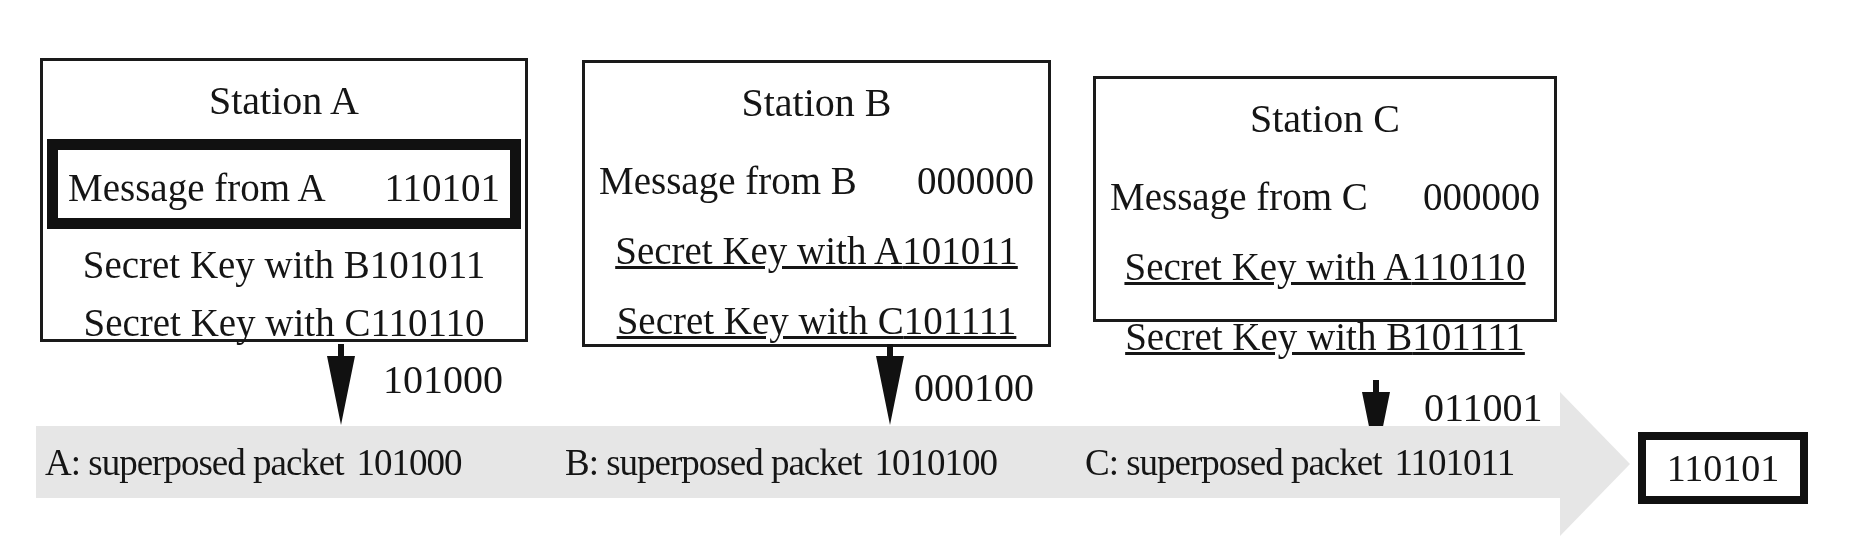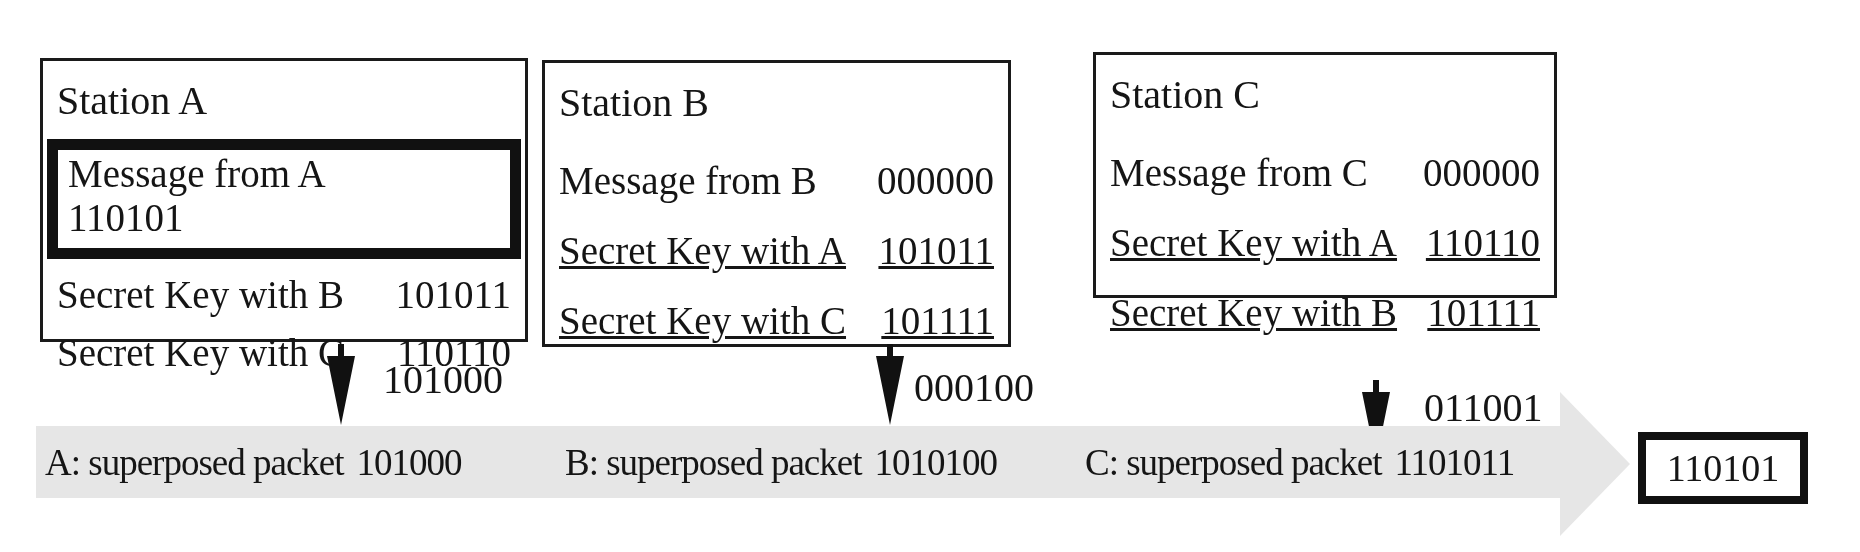--- a/index.html
+++ b/index.html
@@ -2,27 +2,27 @@
 <html><head>
 <meta charset="utf-8">
 <style>
   html,body{margin:0;padding:0;background:#ffffff;}
   .canvas{
     position:relative;width:1860px;height:552px;background:#ffffff;
     font-family:"Liberation Serif","DejaVu Serif",serif;color:#151515;overflow:hidden;
   }
   .station{position:absolute;border:3px solid #1a1a1a;box-sizing:border-box;background:#ffffff;}
   .sA{left:40px;top:58px;width:488px;height:284px;}
-  .sB{left:542px;top:60px;width:469px;height:287px;}
-  .sC{left:1093px;top:52px;width:464px;height:246px;}
-  .title{margin:18px 14px 0;font-size:40px;line-height:44px;}
+  .sB{left:582px;top:60px;width:469px;height:287px;}
+  .sC{left:1093px;top:76px;width:464px;height:246px;}
+  .title{margin:18px 14px 0;font-size:40px;line-height:44px;text-align:center;}
   .msg-row,.key-row{display:flex;justify-content:space-between;font-size:39px;line-height:44px;}
   .msg-row{margin:34px 14px 0;}
-  .sA .msg-row{border:11px solid #111111;margin:16px 4px 0;padding:2px 10px 8px;flex-direction:column;}
-  .key-row{margin:14px 14px 0;}
+  .sA .msg-row{border:11px solid #111111;margin:16px 4px 0;padding:16px 10px 8px;}
+  .key-row{margin:14px 14px 0;justify-content:center;}
   .sB .key-row,.sC .key-row{margin-top:26px;text-decoration:underline;}
   .arrow-unit{position:absolute;top:344px;display:flex;align-items:flex-start;}
   .au-a{left:325px;}
   .au-b{left:874px;}
   .au-c{left:1360px;margin-top:36px;}
   .arrow-label{font-size:40px;line-height:44px;white-space:nowrap;}
   .au-a .arrow-label{margin-left:26px;margin-top:14px;}
   .au-b .arrow-label{margin-left:8px;margin-top:22px;}
   .au-c .arrow-label{margin-left:32px;margin-top:6px;}
   .gs{position:absolute;left:1592px;top:282px;font-size:39px;line-height:68px;}

